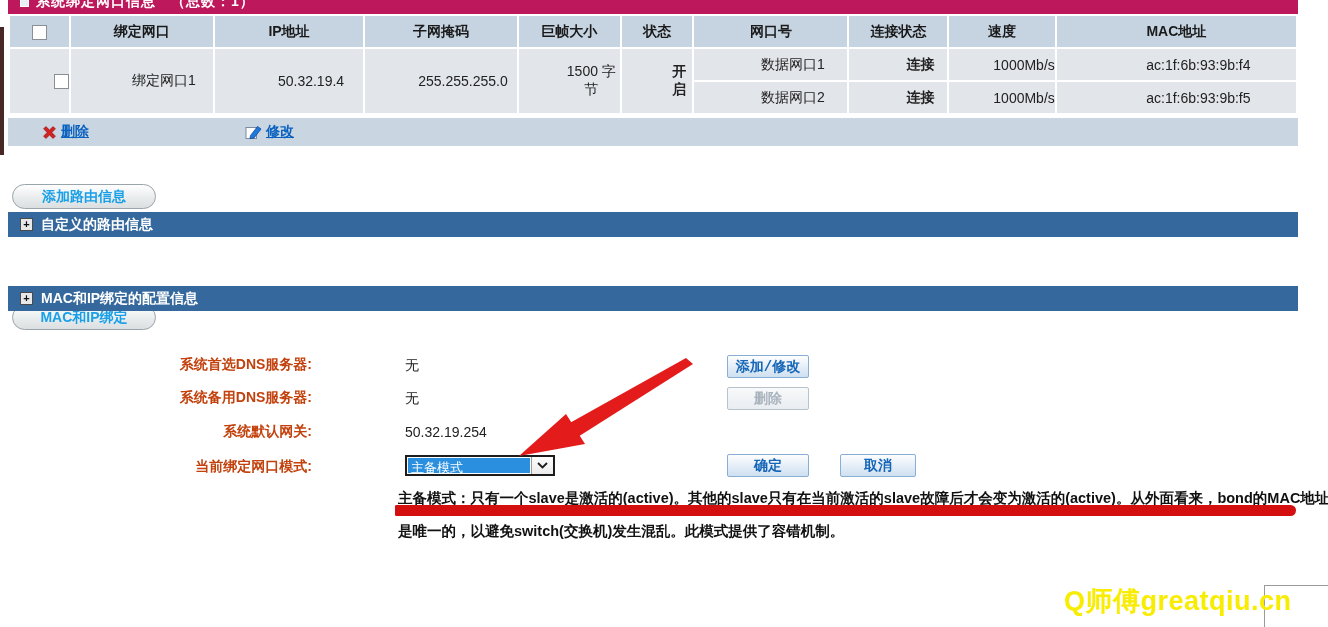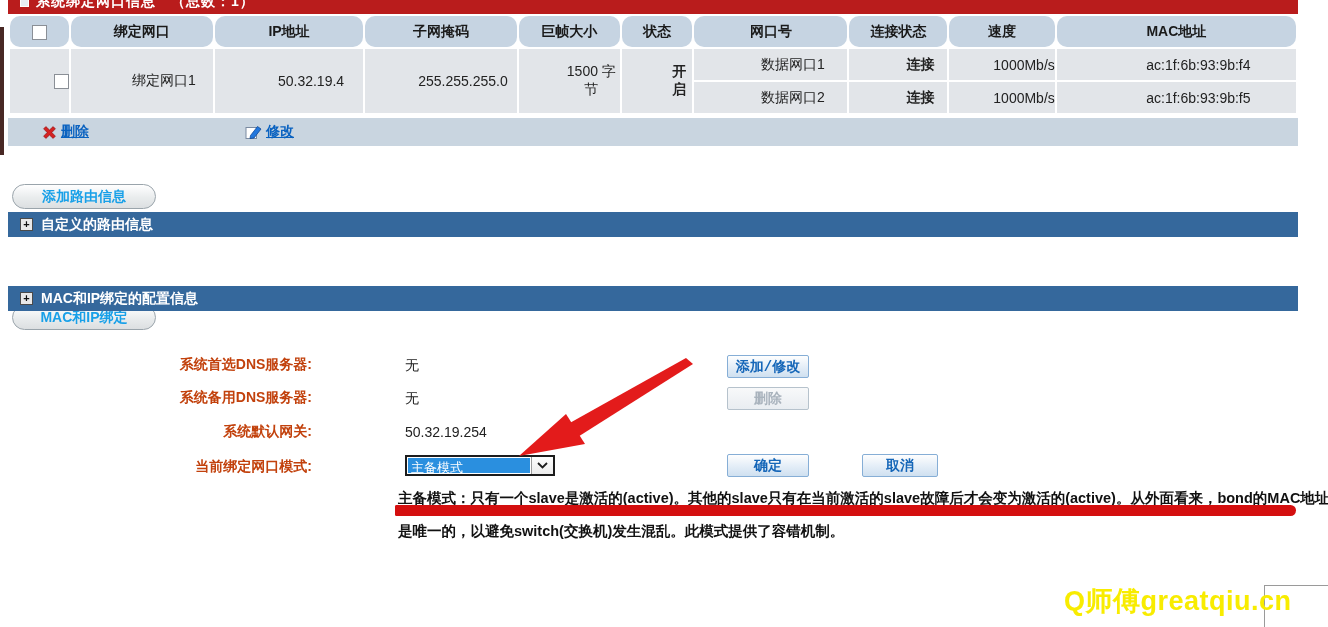--- a/index.html
+++ b/index.html
@@ -5,31 +5,31 @@
   * { margin:0; padding:0; box-sizing:border-box; }
   html,body { width:1328px; height:627px; background:#fff; overflow:hidden;
               font-family:"Liberation Sans","DejaVu Sans",sans-serif; }
   .page { position:relative; width:1328px; height:627px; background:#fff; }
 
   
   .edge-strip { position:absolute; left:0; top:27px; width:4px; height:128px; background:#482824; }
 
   
   .title-bar { position:absolute; left:8px; top:0; width:1290px; height:14px;
-               background:#b91c1c; overflow:hidden; }
+               background:#be185d; overflow:hidden; }
   .title-clip { position:absolute; left:12px; top:-7px; white-space:nowrap;
                 color:#fff; font-weight:bold; font-size:14px; letter-spacing:1px; }
   .title-sq { display:inline-block; width:9px; height:9px; background:#e8eef4; border:1px solid #fff;
               margin-right:7px; vertical-align:-1px; }
 
   
   table.net { position:absolute; left:8px; top:14px; width:1290px;
               border-collapse:separate; border-spacing:2px; background:#fff; }
   table.net th { background:#c6d4e2; color:#1a1a1a; font-size:14px; font-weight:bold;
-                 height:31px; text-align:center; vertical-align:middle;border-radius:10px; }
+                 height:31px; text-align:center; vertical-align:middle; }
   table.net td { background:#e2e5e9; color:#222; font-size:14px; height:31px;
                  text-align:center; vertical-align:middle;padding-left:44px; }
   .green-b { color:#009b3c; font-weight:bold; }
   .green-s { color:#35a035; }
   .cbox { appearance:none; -webkit-appearance:none; width:15px; height:15px; background:#fff;
           border:1px solid #8a8f96; vertical-align:middle; cursor:pointer; }
 
   
   .action-bar { position:absolute; left:8px; top:118px; width:1290px; height:28px;
                 background:#c9d5e0; display:flex; align-items:center; }
@@ -183,21 +183,21 @@
     <span class="dd-btn">
       <svg width="11" height="7" viewBox="0 0 11 7">
           <path d="M1 1 L5.5 5.5 L10 1" fill="none" stroke="#1c1c1c" stroke-width="1.8"></path>
         </svg>
     </span>
   </div>
 
   <button class="btn" style="left:727px; top:355px;">添加/修改</button>
   <button class="btn disabled" style="left:727px; top:387px;">删除</button>
   <button class="btn" style="left:727px; top:454px;">确定</button>
-  <button class="btn" style="left:862px; top:454px; width:76px;">取消</button>
+  <button class="btn" style="left:840px; top:454px; width:76px;">取消</button>
 
   <svg class="arrow-svg" width="210" height="125" viewBox="0 0 210 125">
     <polygon points="186,13 193,19 73,95 59,84" fill="#e31b1b"></polygon>
     <polygon points="19,111 66,69 85,99" fill="#e31b1b"></polygon>
   </svg>
 
   <div class="note-line" style="top:489px;">主备模式：只有一个slave是激活的(active)。其他的slave只有在当前激活的slave故障后才会变为激活的(active)。从外面看来，bond的MAC地址</div>
   <div class="red-underline"></div>
   <div class="note-line" style="top:522px;">是唯一的，以避免switch(交换机)发生混乱。此模式提供了容错机制。</div>
 

